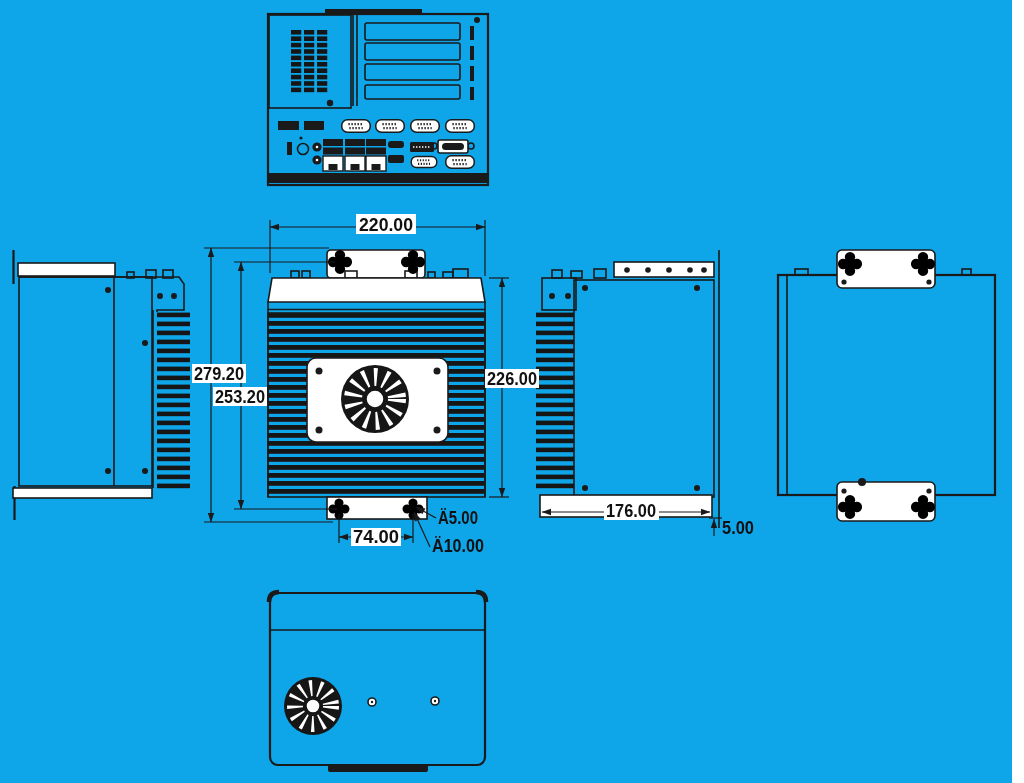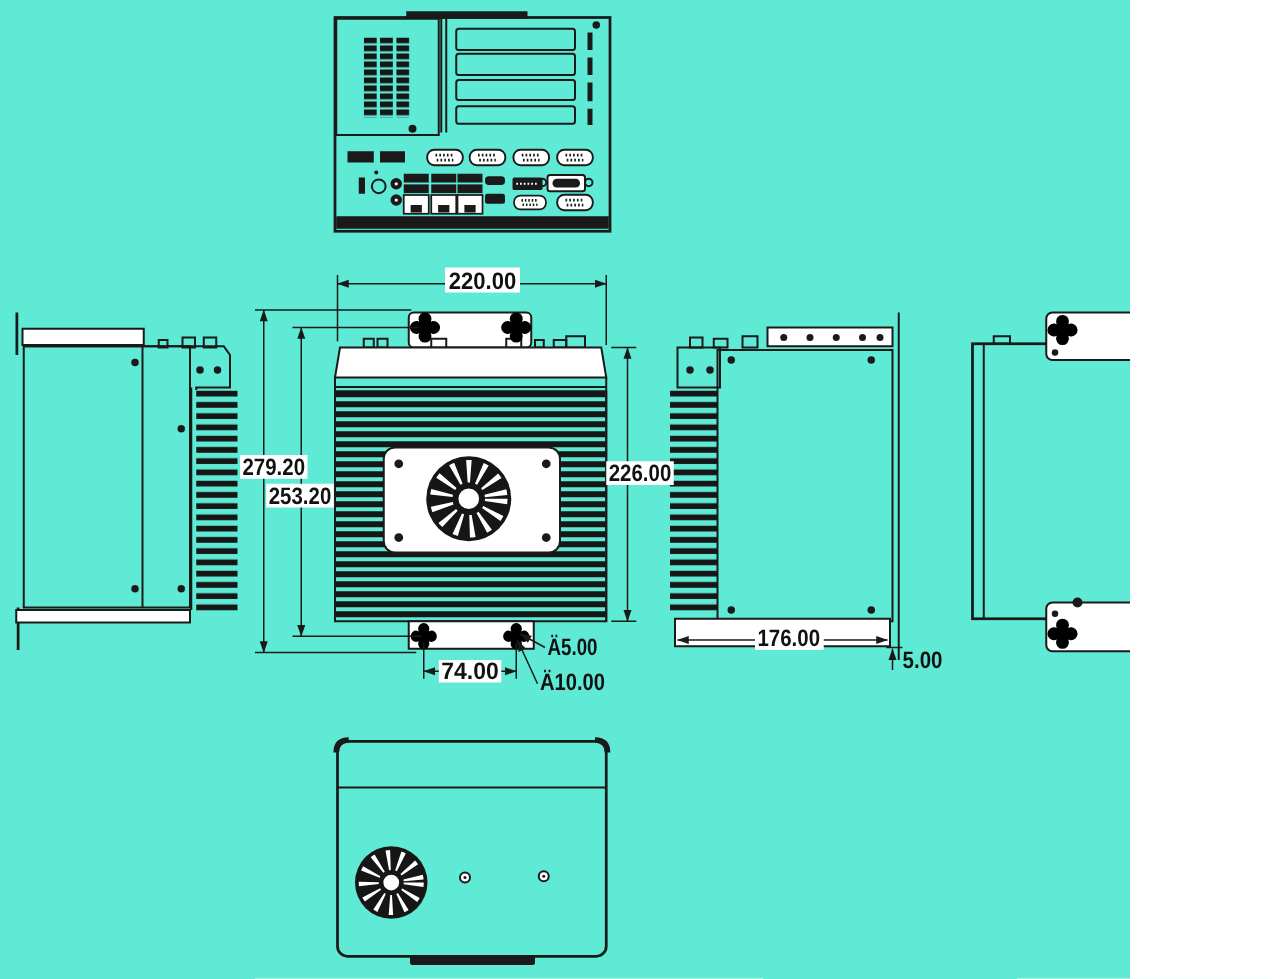--- a/index.html
+++ b/index.html
@@ -1,16 +1,16 @@
 <!DOCTYPE html>
 <html><head>
 <meta charset="utf-8">
 <style>
   html,body{margin:0;padding:0;background:#fff;}
-  .canvas{position:relative;width:904px;height:783px;background:#5eead4;overflow:hidden;}
+  .canvas{position:relative;width:1012px;height:783px;background:#0ea5e9;overflow:hidden;}
   svg{position:absolute;inset:0;}
   .s{fill:none;stroke:#1a1a1a;stroke-width:1.6;}
   .s2{fill:none;stroke:#1a1a1a;stroke-width:2.2;}
   .w{fill:#fff;stroke:#1a1a1a;stroke-width:1.6;}
   .f{fill:#1a1a1a;stroke:none;}
   .dim{fill:none;stroke:#1a1a1a;stroke-width:1.2;}
   .lbl{font-family:"Liberation Sans","DejaVu Sans",sans-serif;font-weight:bold;font-size:19px;fill:#111;}
   .bg{fill:#fff;stroke:none;}
 </style>
 </head>

